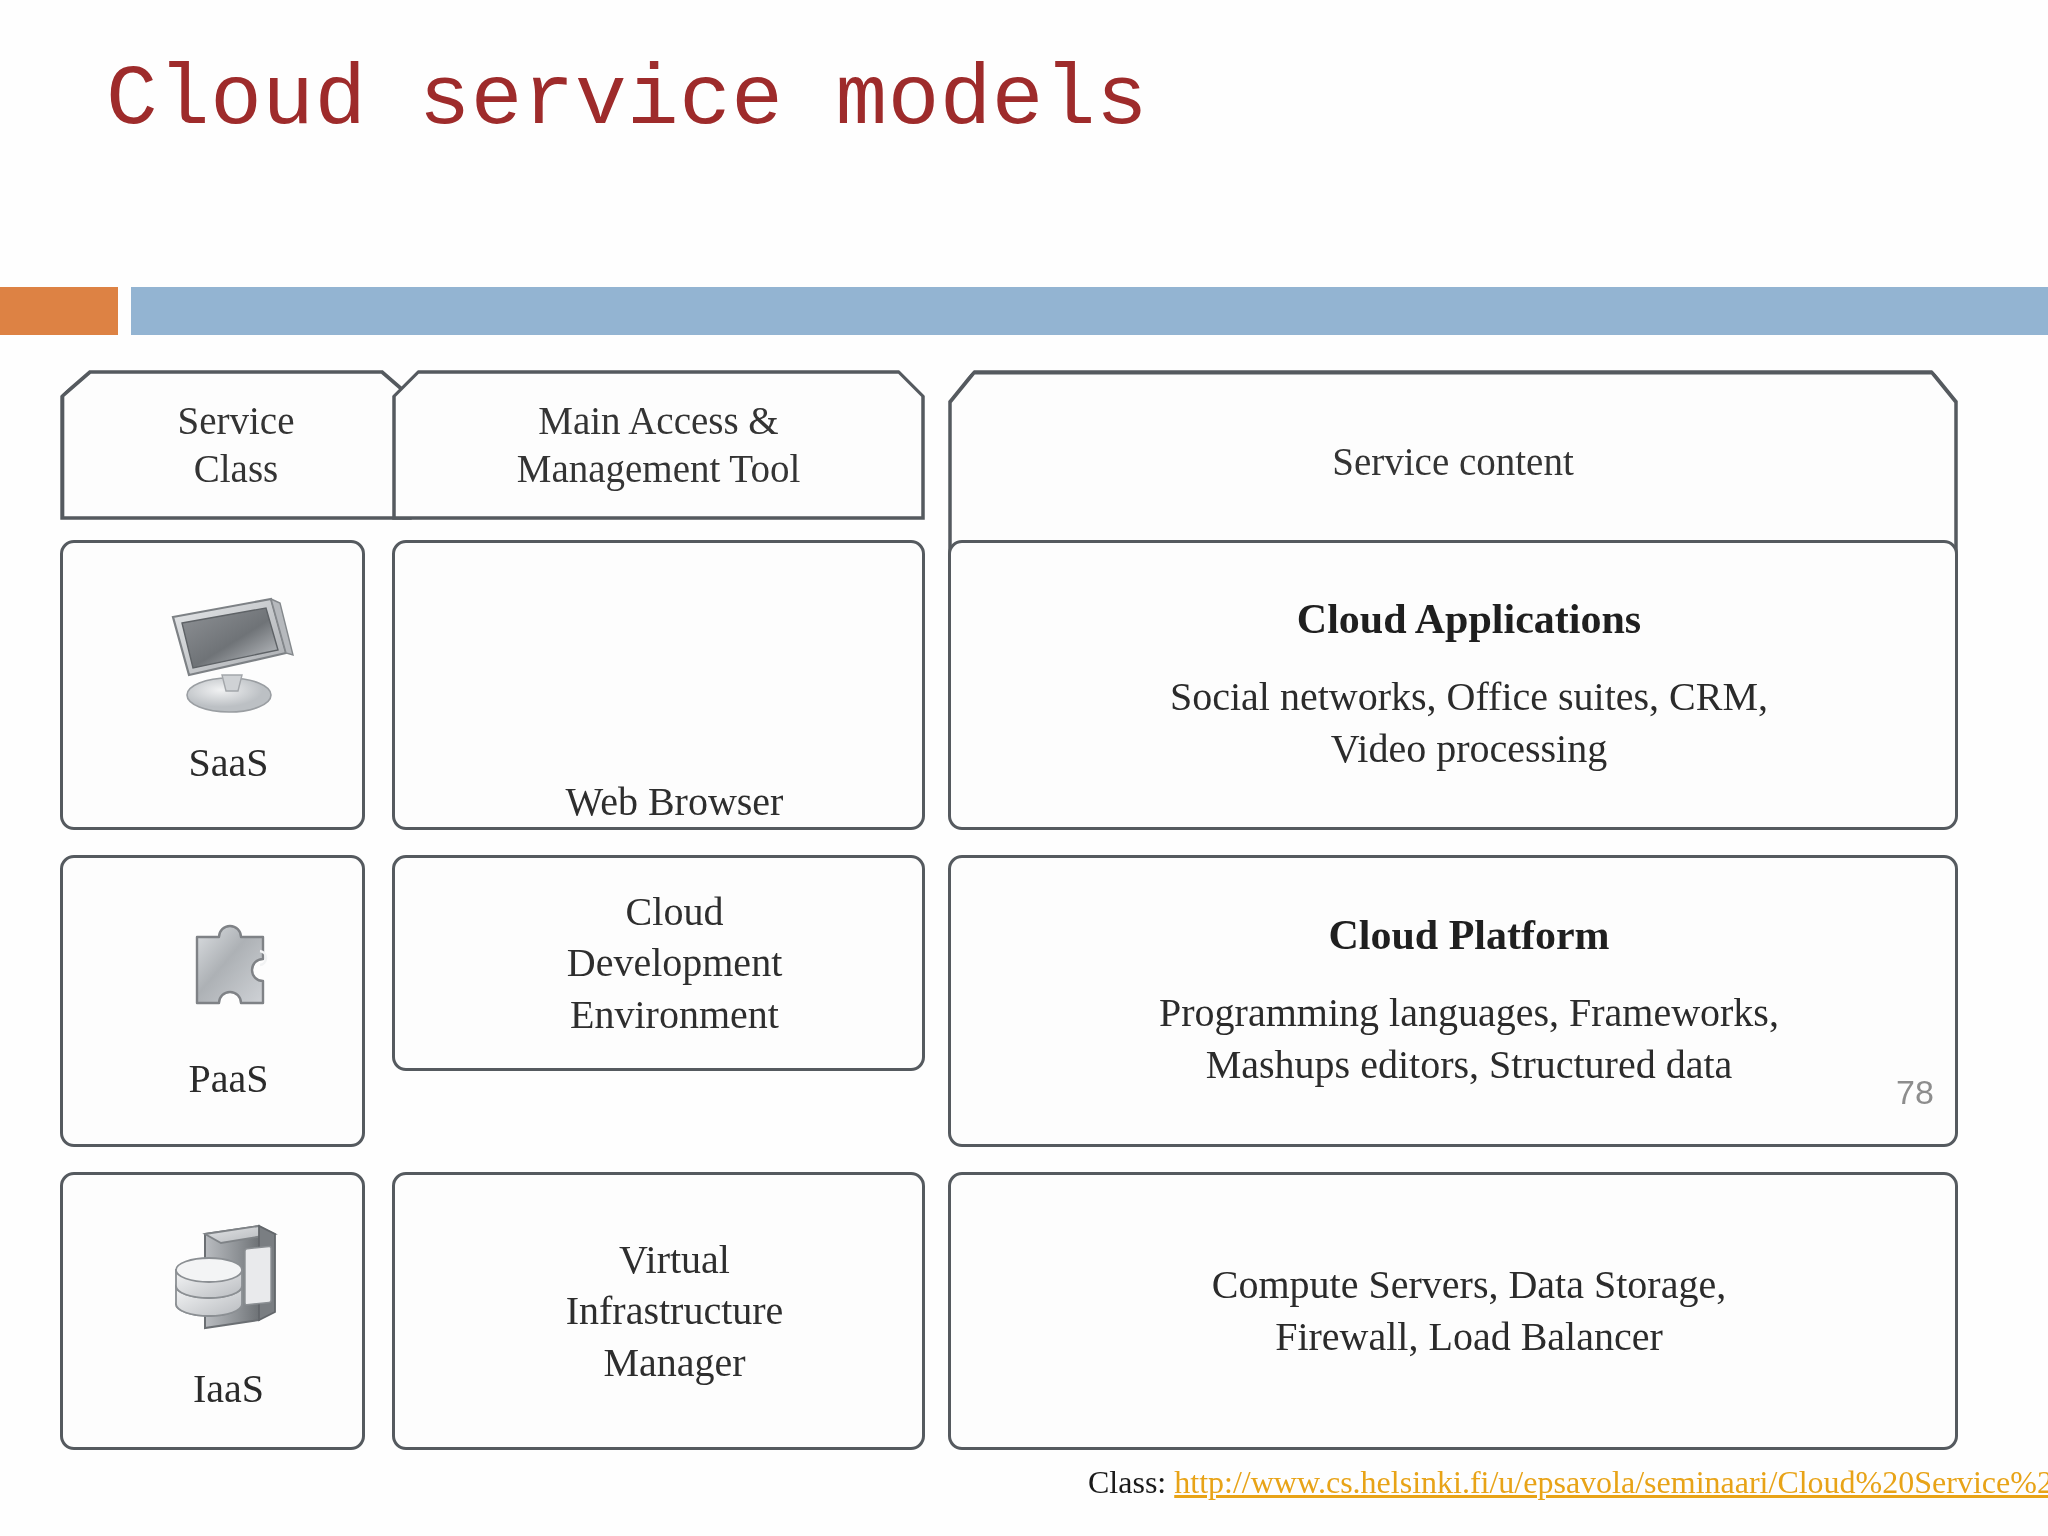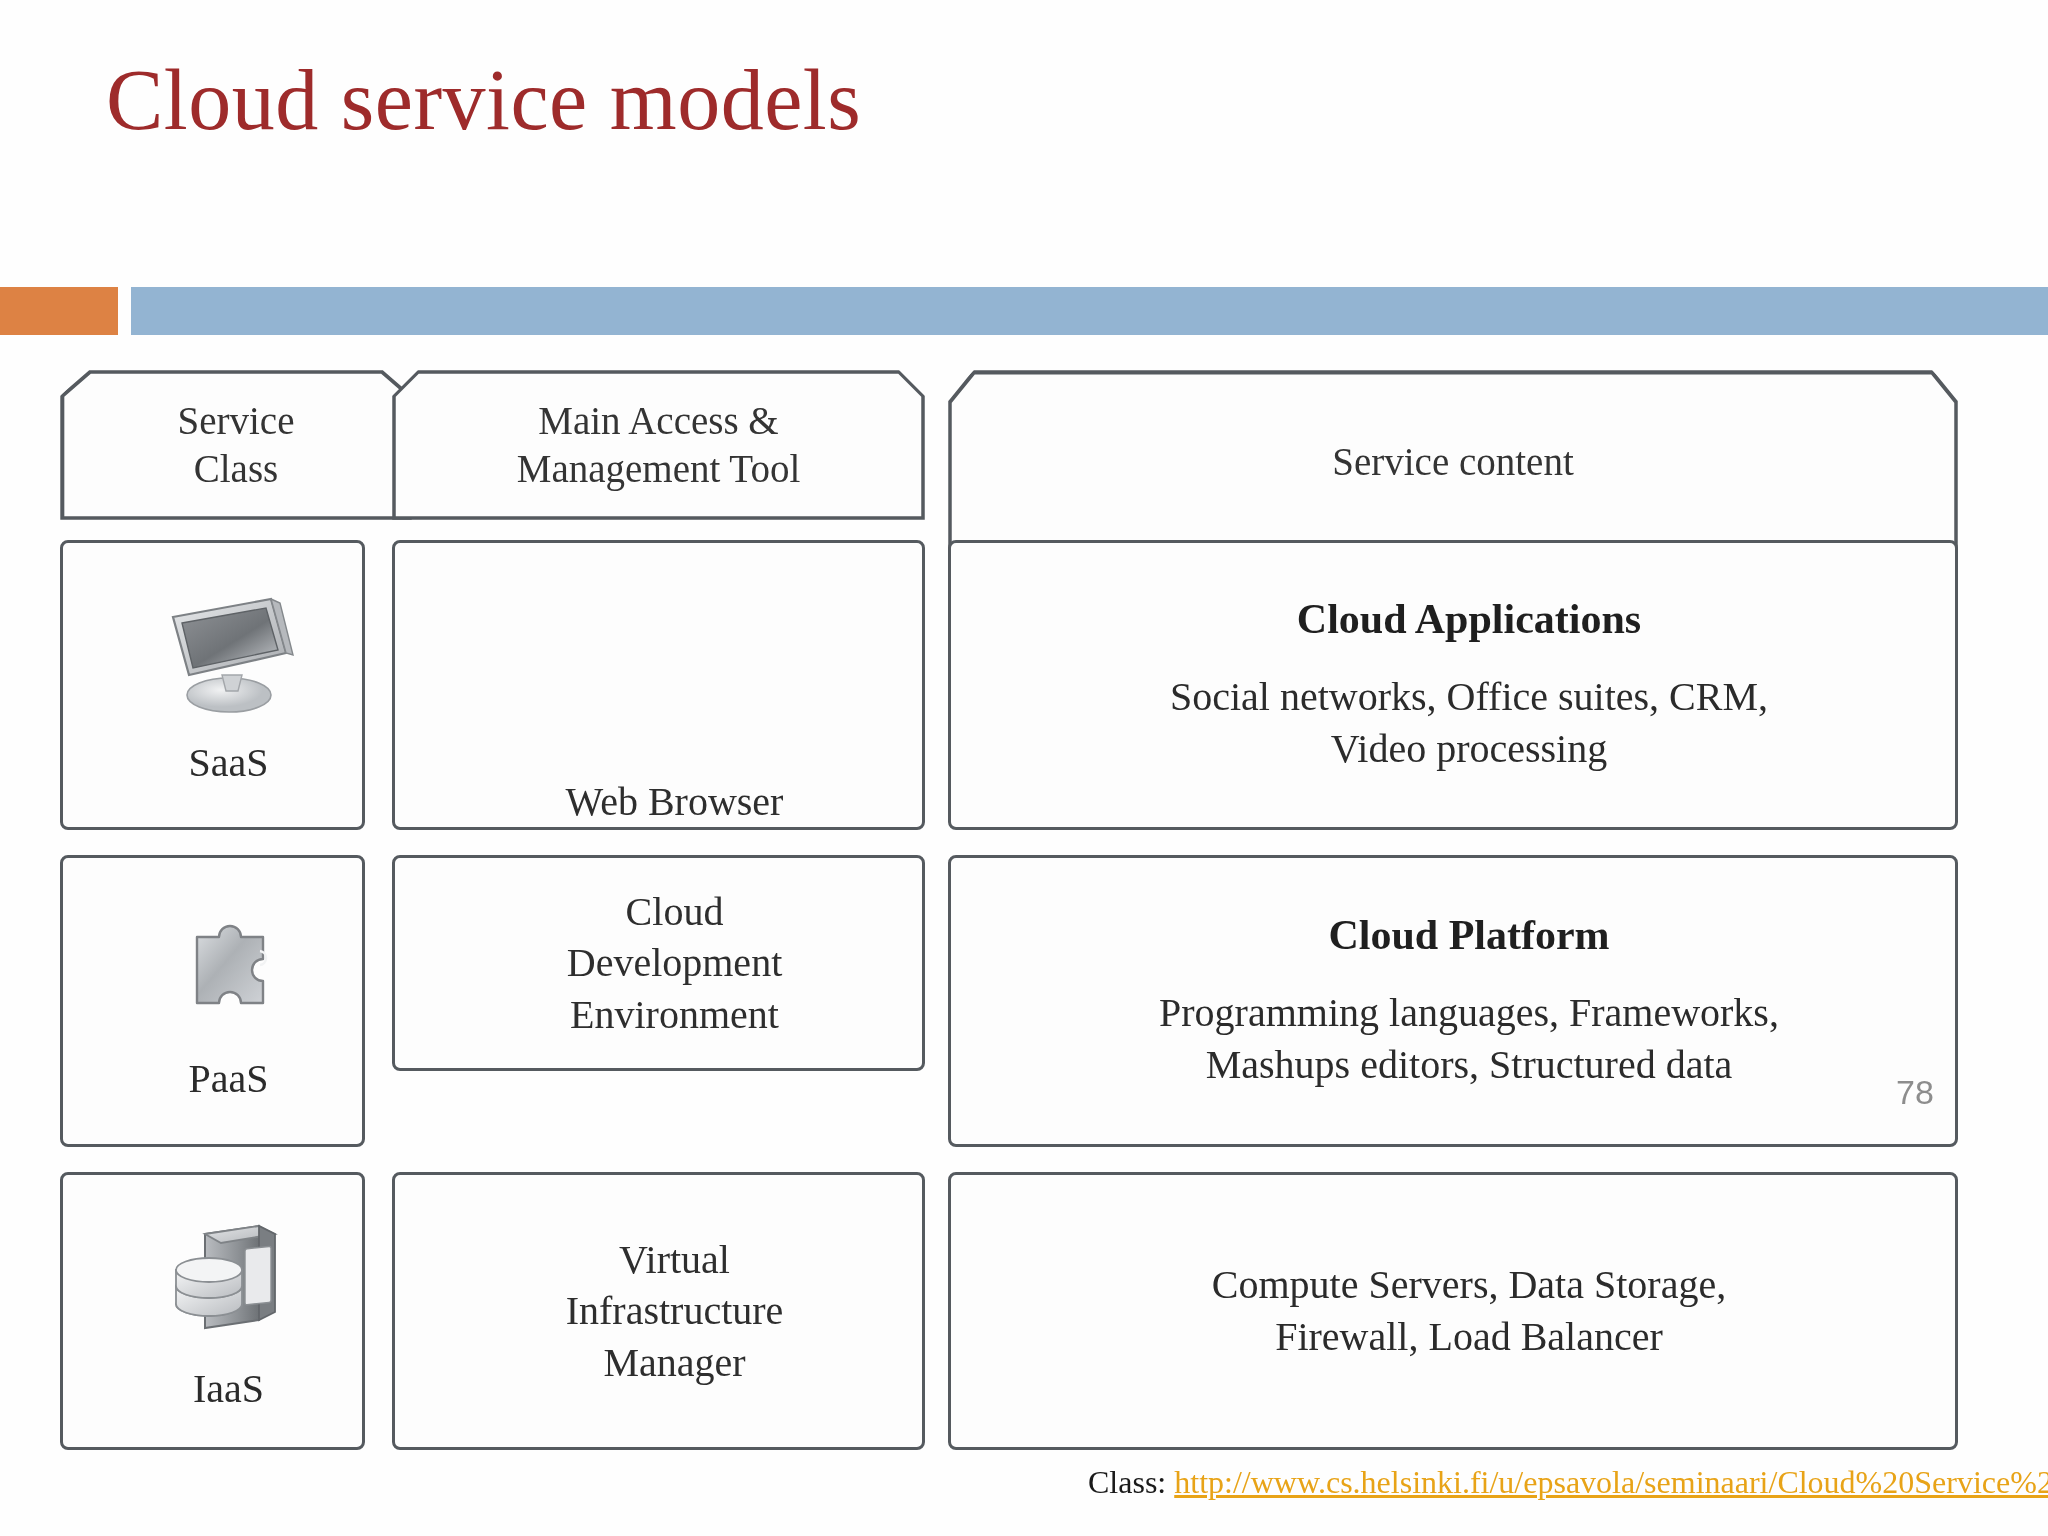--- a/index.html
+++ b/index.html
@@ -14,21 +14,21 @@
     overflow: hidden;
     font-family: "Liberation Serif", "DejaVu Serif", serif;
     background: #fefefe;
   }
 
   
   .slide-title {
     position: absolute;
     left: 106px;
     top: 54px;
-    font-family: Liberation Serif, serif;
+    font-family: Liberation Mono, monospace;
     font-size: 86px;
     line-height: 1.08;
     color: #9E2B2B;
     white-space: nowrap;
     letter-spacing: 0.5px;
   }
 
   
   .accent-bar-orange {
     position: absolute;
@@ -86,21 +86,21 @@
     width: 100%; height: 100%;
     pointer-events: none;
   }
   .cell.header .hdr-text {
     position: relative;
     z-index: 2;
   }
 
   
   .cell.body {
-    border-radius: 8px;
+    border-radius: 14px;
     padding-left: 32px;
   }
 
   .hdr-text {
     font-size: 39px;
     line-height: 1.22;
     font-family: "Liberation Serif", "DejaVu Serif", serif;
     color: #343434;
   }
 

